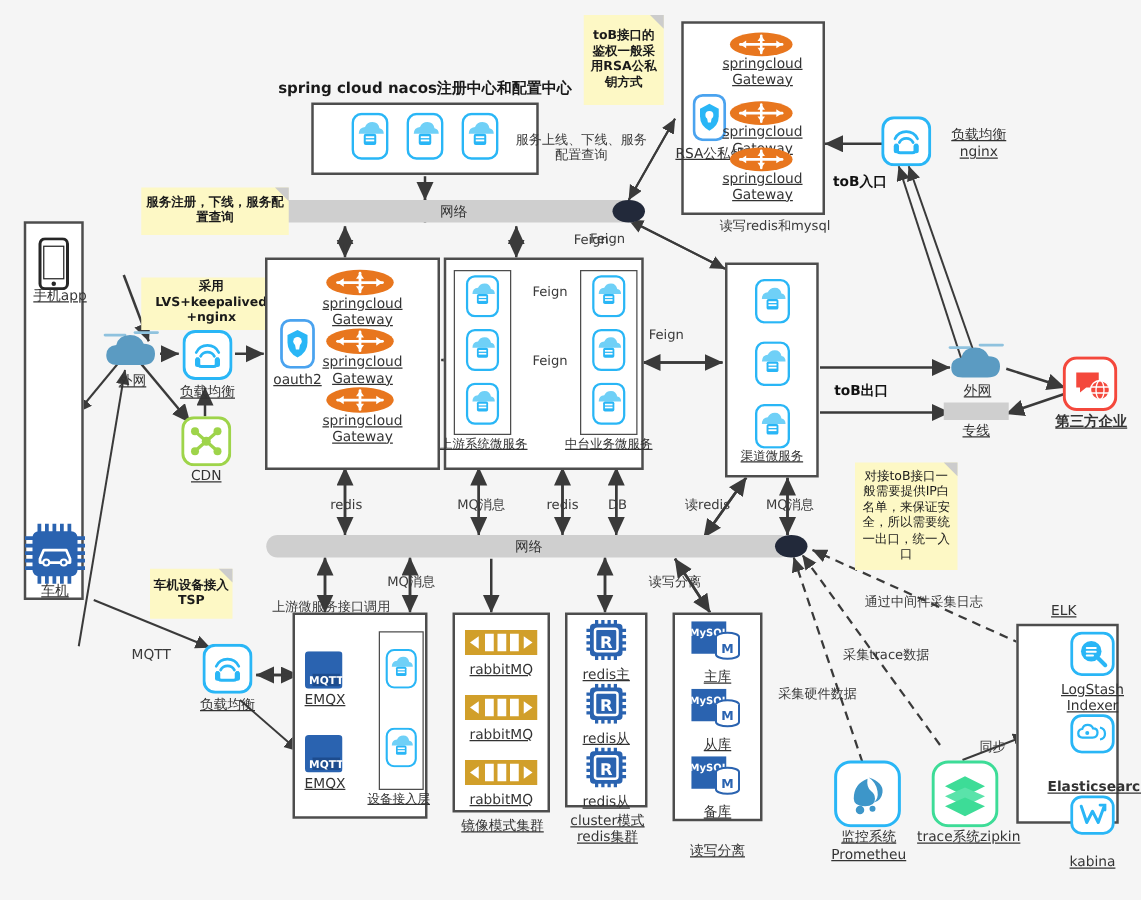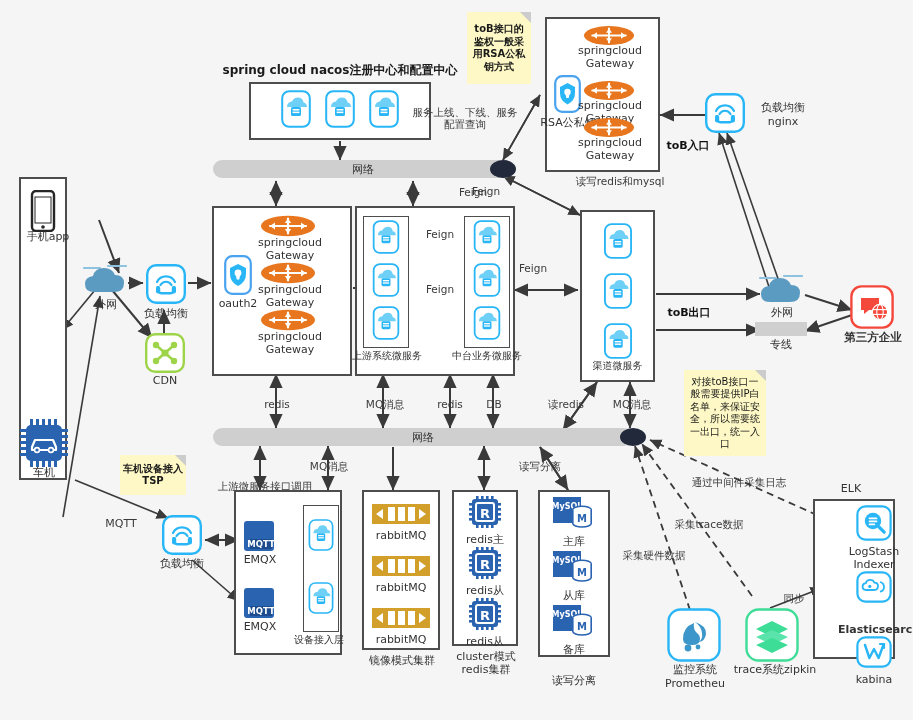--- a/index.html
+++ b/index.html
@@ -9,21 +9,21 @@
     background:#f5f5f5;
     font-family:"DejaVu Sans","Liberation Sans",sans-serif;
     overflow:hidden;
     position:relative;
   }
   #canvas{position:absolute;left:0;top:0;width:913px;height:720px;}
   svg.wires{position:absolute;left:0;top:0;width:913px;height:720px;pointer-events:none;}
   .node{position:absolute;box-sizing:border-box;}
   .boxframe{border:2px solid #4d4d4d;background:#ffffff;}
   .innerframe{border:1.5px solid #4d4d4d;background:#ffffff;}
-  .lbl{position:absolute;font-size:11px;color:#333;text-align:center;line-height:1.2;white-space:nowrap;}
+  .lbl{position:absolute;font-size:11px;color:#333;text-align:center;line-height:1.2;white-space:nowrap;text-decoration:underline;}
   .lbl.wrap{white-space:normal;}
   .bold{font-weight:bold;}
   .title{font-size:12px;font-weight:bold;color:#1a1a1a;text-align:center;}
   .sticky{
     position:absolute;background:#fdf8c5;
     font-size:10px;line-height:1.25;color:#1a1a1a;
     font-weight:bold;text-align:center;
     box-sizing:border-box;padding:4px 3px;
     display:flex;align-items:center;justify-content:center;
   }
@@ -277,20 +277,28 @@
 
   <div class="netbar" style="left:213px;top:160px;width:300px;height:18px;">
     <span>网络</span>
   </div>
   <div class="ic" style="left:487px;top:159px;">
     <svg width="32" height="20" viewBox="0 0 32 20">
         <ellipse cx="16" cy="10" rx="13" ry="9" fill="#22293a"></ellipse>
       </svg>
   </div>
 
+  <div class="sticky" style="left:113px;top:150px;width:118px;height:38px;">
+    <span>服务注册，下线，服务配置查询</span>
+  </div>
+  <div class="sticky" style="left:113px;top:222px;width:112px;height:42px;white-space:pre-line;">
+    <span style="white-space:pre-line;">采用
+LVS+keepalived
++nginx</span>
+  </div>
   <div class="sticky" style="left:467px;top:12px;width:64px;height:72px;">
     <span>toB接口的鉴权一般采用RSA公私钥方式</span>
   </div>
   <div class="sticky" style="left:120px;top:455px;width:66px;height:40px;">
     <span>车机设备接入TSP</span>
   </div>
   <div class="sticky" style="left:684px;top:370px;width:82px;height:86px;font-weight:normal;">
     <span>对接toB接口一般需要提供IP白名单，来保证安全，所以需要统一出口，统一入口</span>
   </div>
 
@@ -880,21 +888,21 @@
         <div class="lbl bold" style="position:static;width:72px;margin-top:16px;">Elasticsearch</div>
       </div>
       <div style="text-align:center;">
         <span>
           <svg width="36" height="32" viewBox="0 0 36 32">
             <rect x="1.4" y="1.4" width="33.2" height="29.2" rx="8" fill="#fff" stroke="#29b6f6" stroke-width="2.2"></rect>
             <path d="M9 9 L13.4 22 L18 13 L22.6 22 L27 10" fill="none" stroke="#29b6f6" stroke-width="2.4" stroke-linejoin="round" stroke-linecap="round"></path>
             <path d="M24 8 h4 v4" fill="none" stroke="#29b6f6" stroke-width="2.2" stroke-linecap="round"></path>
           </svg>
         </span>
-        <div class="lbl" style="position:static;margin-top:1px;">kabina</div>
+        <div class="lbl" style="position:static;margin-top:11px;">kabina</div>
       </div>
     </div>
   </div>
   <div class="edgetxt" style="left:776px;top:592px;width:36px;">同步</div>
 
   <div class="edgetxt" style="left:611px;top:549px;width:86px;">采集硬件数据</div>
   <div class="edgetxt" style="left:664px;top:518px;width:90px;">采集trace数据</div>
   <div class="edgetxt" style="left:680px;top:476px;width:118px;">通过中间件采集日志</div>
 
 </div>

